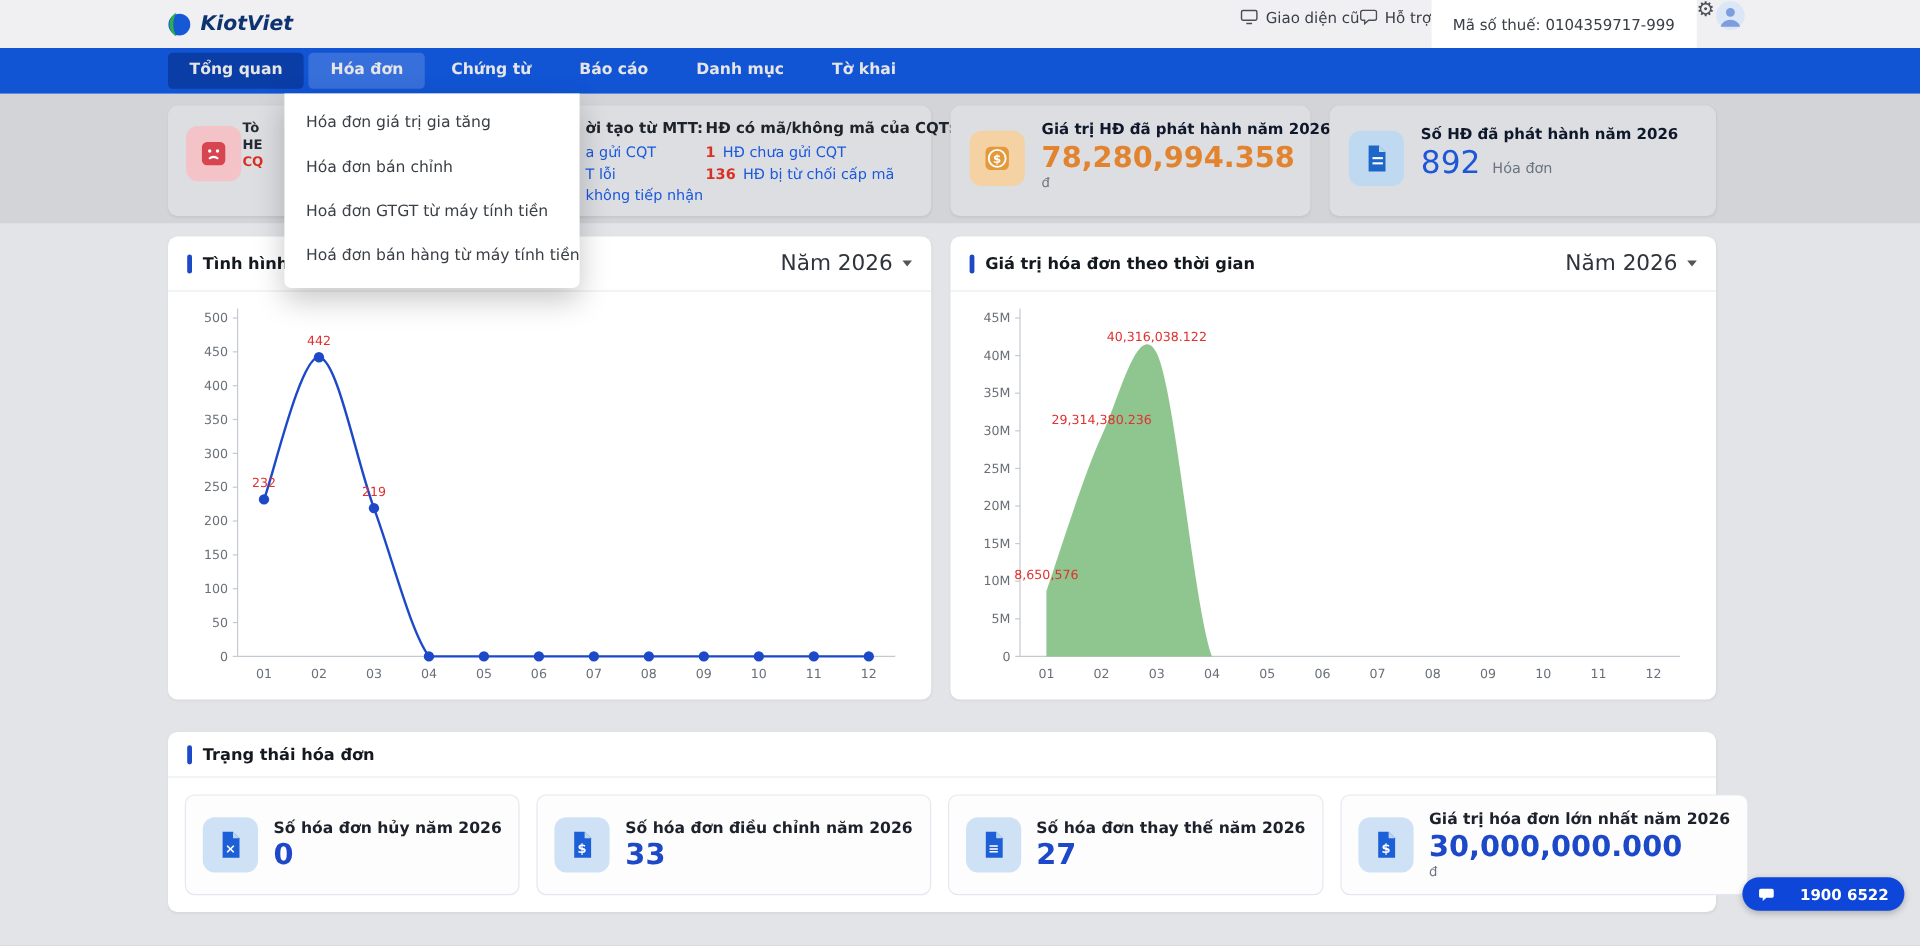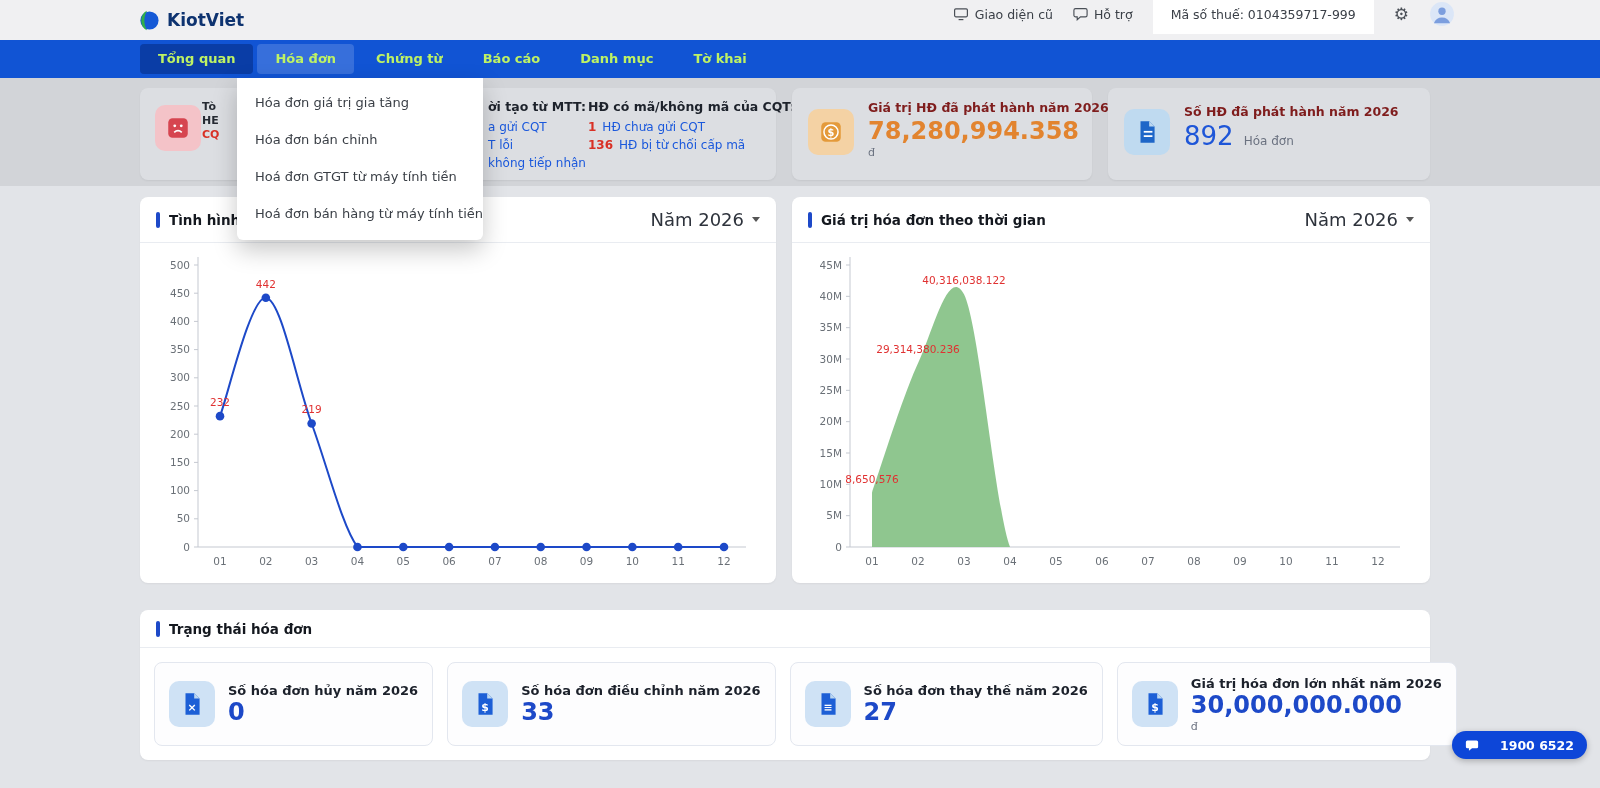--- a/index.html
+++ b/index.html
@@ -5,28 +5,28 @@
   * { box-sizing: border-box; margin: 0; padding: 0; }
   body { margin:0; background:#babdc2; }
   .stage {
     position: relative; width: 1600px; height: 788px; overflow: hidden;
     background:#e2e4e8;
     font-family: "DejaVu Sans", "Liberation Sans", sans-serif;
   }
   
   .topbar { position:absolute; left:0; top:0; width:1600px; height:40px; background:#f0f0f2; display:flex; align-items:center; z-index:30; }
   .brand { display:flex; align-items:center; gap:7px; margin-left:137px; cursor:pointer; }
-  .brand-name { font-weight:bold; font-size:17px; color:#0e3370; }
-  .top-right { position:absolute; right:145px; top:0; height:28px; display:flex; align-items:center; gap:20px; }
+  .brand-name { font-weight:bold; font-size:17px; color:#0e3370;font-style:italic; }
+  .top-right { position:absolute; right:145px; top:0; height:28px; display:flex; }
   .top-item { display:flex; align-items:center; gap:6px; font-size:12.5px; color:#3b4048; cursor:pointer; }
   .mst-seg { background:#fff; height:40px; padding:0 18px; display:flex; align-items:center; font-size:12.5px; color:#3b4048; }
   .gear { font-size:17px; color:#4b5058; cursor:pointer; line-height:1; }
   
   .navbar { position:absolute; left:0; top:40px; width:1600px; height:38px; background:#1154d4; display:flex; align-items:center; padding-left:140px; gap:4px; z-index:30; }
-  .tab { padding:0 18px; height:30px; line-height:30px; color:#bef264; font-size:13px; font-weight:bold; border-radius:4px; cursor:pointer; white-space:nowrap; }
+  .tab { padding:0 18px; height:30px; line-height:30px; color:#e5e5e5; font-size:13px; font-weight:bold; border-radius:4px; cursor:pointer; white-space:nowrap; }
   .tab.active { background:#0a3da6; }
   .tab.open { background:rgba(255,255,255,0.16); }
   
   .dropdown { position:absolute; left:237px; top:78px; width:246px; background:#fff; border-radius:0 0 6px 6px; box-shadow:0 10px 25px rgba(0,0,0,0.22); padding:6px 0 8px 0; z-index:40; }
   .dd-item { padding:11px 18px; font-size:13px; color:#3a3f46; cursor:pointer; white-space:nowrap; }
   
   .dim-strip { position:absolute; left:0; top:78px; width:1600px; height:108px; background:#d2d4d8; z-index:0; }
   .strip-card { position:absolute; top:88px; height:92px; background:#dcdee2; border-radius:8px; box-shadow:0 1px 2px rgba(0,0,0,0.06); z-index:1; }
   .card-alerts { left:140px; width:636px; }
   .card-value  { left:792px; width:300px; }
@@ -39,21 +39,21 @@
   .frag { font-size:11px; line-height:14px; color:#262b33; font-weight:bold; }
   .frag.red { color:#d93025; }
   .mtt-col { position:absolute; left:348px; top:11px; }
   .cqt-col { position:absolute; left:448px; top:11px; }
   .col-header { font-size:12.5px; font-weight:bold; color:#1d222b; margin-bottom:4px; white-space:nowrap; }
   .blue-link { display:block; font-size:12px; color:#1a58dc; line-height:18px; text-decoration:none; cursor:pointer; white-space:nowrap; }
   .crow { display:flex; align-items:center; gap:6px; line-height:18px; }
   .crow .blue-link { display:inline; }
   .count { font-size:12px; font-weight:bold; color:#d93025; }
   .sv-col { position:absolute; left:76px; top:12px; }
-  .sv-title { font-size:12.5px; font-weight:bold; color:#7f1d1d; white-space:nowrap; }
+  .sv-title { font-size:12.5px; font-weight:bold; color:#0f172a; white-space:nowrap; }
   .sv-value { font-size:24px; font-weight:bold; color:#e2842f; line-height:30px; margin-top:1px; }
   .sv-unit { font-size:11px; color:#6b7280; }
   .sc2-col { position:absolute; left:76px; top:16px; }
   .cnt-row { display:flex; align-items:baseline; gap:10px; margin-top:2px; }
   .cnt-value { font-size:26px; font-weight:normal; color:#1e56d8; line-height:30px; }
   .cnt-unit { font-size:12px; color:#6b7280; }
   
   .panel { position:absolute; background:#fff; border-radius:8px; box-shadow:0 1px 2px rgba(0,0,0,0.05); z-index:1; }
   .panel-usage { left:140px; top:197px; width:636px; height:386px; }
   .panel-value { left:792px; top:197px; width:638px; height:386px; }

